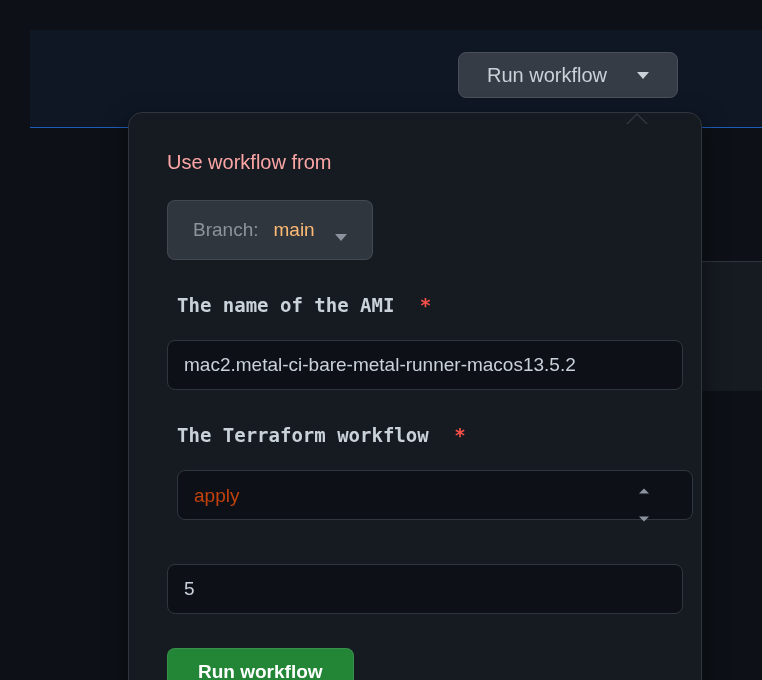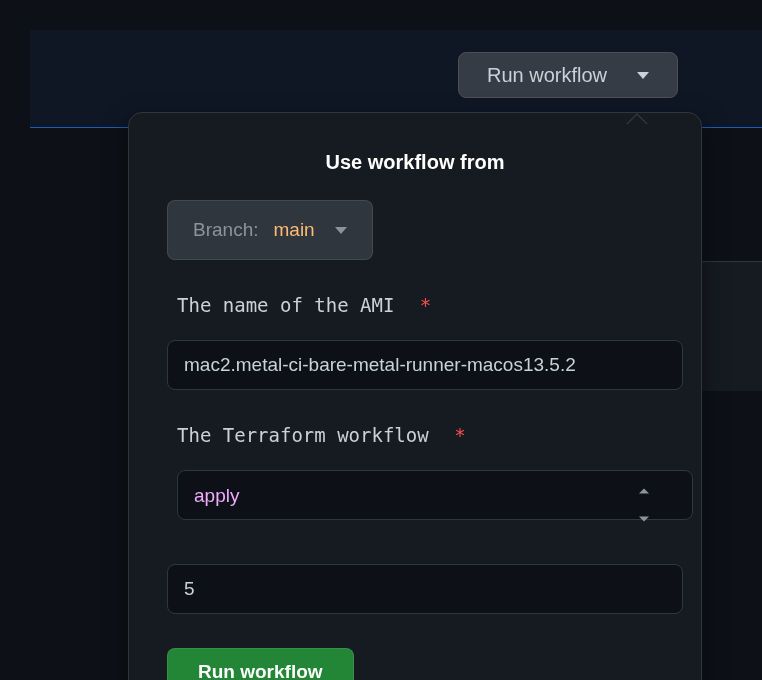--- a/index.html
+++ b/index.html
@@ -95,29 +95,28 @@
       position: absolute;
       top: 1.5px;
       left: -10px;
       width: 0;
       height: 0;
       border-left: 10px solid transparent;
       border-right: 10px solid transparent;
       border-bottom: 10px solid #161B22;
     }
     .section-title {
-      color: #ffffff;
+      color: #fca5a5;
       font-size: 20px;
-      font-weight: 700;
+      font-weight: 400;
       margin-bottom: 16px;
-      text-align: center;
     }
     .branch-selector {
       display: inline-flex;
-      align-items: center;
+      align-items: flex-end;
       gap: 8px;
       background: #30363D;
       border: 1px solid rgba(240,246,252,0.1);
       border-radius: 8px;
       padding: 8px 15px;
       color: #c9d1d9;
       font-size: 19px;
       cursor: pointer;
       margin-bottom: 24px;
     }
@@ -128,21 +127,21 @@
       height: 0;
       border-left: 6px solid transparent;
       border-right: 6px solid transparent;
       border-top: 7px solid #8b949e;
       margin-left: 2px;
     }
     .field-label {
       font-family: ui-monospace, SFMono-Regular, "SF Mono", Menlo, Consolas, monospace;
       color: #c9d1d9;
       font-size: 19px;
-      font-weight: 400;
+      font-weight: 700;
       margin-bottom: 14px;
       display: block;
     }
     .required {
       color: #f85149;
       margin-left: 4px;
     }
     .text-input {
       width: 100%;
       height: 50px;
@@ -162,21 +161,21 @@
       position: relative;
       width: 100%;
       margin-bottom: 24px;
     }
     .select-input {
       width: 100%;
       height: 50px;
       background: #0d1117;
       border: 1px solid #30363d;
       border-radius: 8px;
-      color: #f0abfc;
+      color: #c2410c;
       font-size: 19px;
       padding: 0 40px 0 16px;
       appearance: none;
       -webkit-appearance: none;
       cursor: pointer;
       outline: none;
     }
     .select-arrows {
       position: absolute;
       right: 14px;

